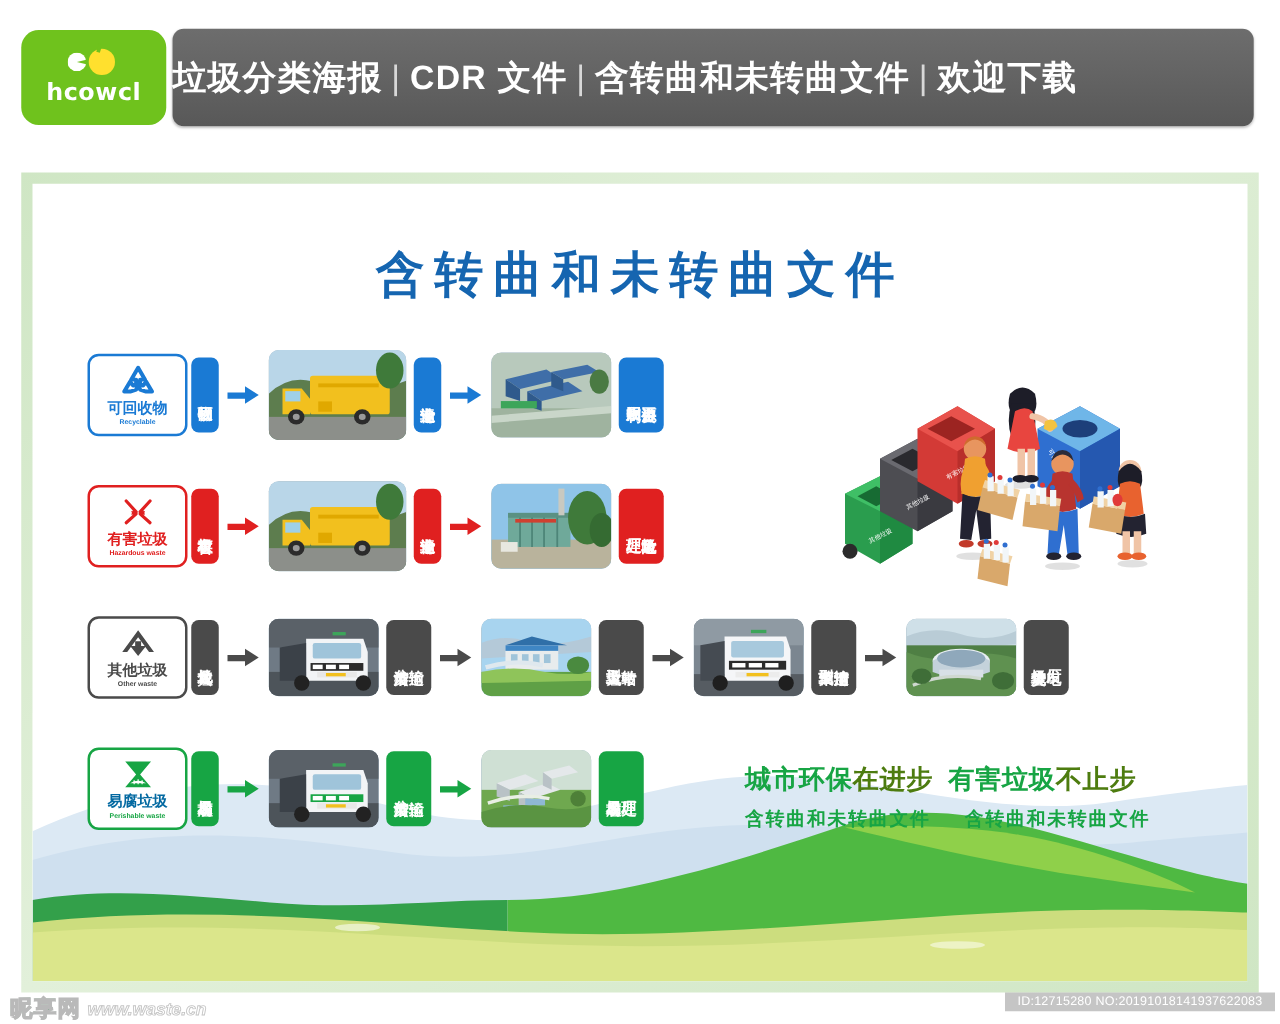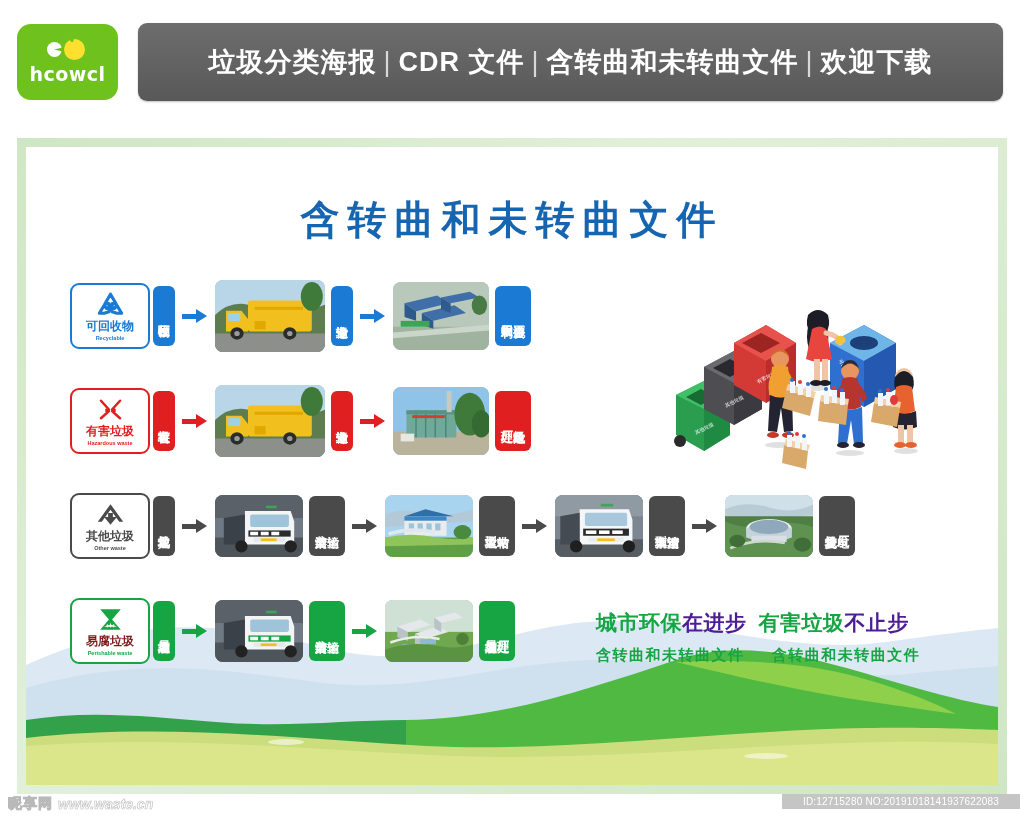--- a/index.html
+++ b/index.html
@@ -10,21 +10,21 @@
     position: relative;
     overflow: hidden;
   }
 
   
   .topbar {
     position: absolute; left: 0; top: 0; width: 1024px; height: 118px;
     background: #ffffff;
   }
   .logo {
-    position: absolute; left: 17px; top: 24px; width: 101px; height: 76px;
+    position: absolute; left: 17px; top: 24px; width: 116px; height: 76px;
     background: #6fc21d; border-radius: 14px;
     display: flex; flex-direction: column; align-items: center; justify-content: center;
   }
   .logo-dots { position: relative; width: 46px; height: 22px; }
   .logo-dot-a {
     position: absolute; left: 2px; top: 3px; width: 15px; height: 15px;
     background: #ffffff; border-radius: 50%;
     clip-path: polygon(0 0, 100% 0, 100% 38%, 50% 50%, 100% 62%, 100% 100%, 0 100%);
   }
   .logo-dot-b {
@@ -37,21 +37,21 @@
   }
   .logo-word {
     font-family: "DejaVu Sans", sans-serif;
     color: #ffffff; font-size: 19px; font-weight: bold;
     letter-spacing: 0.5px; margin-top: 2px;
   }
   .banner {
     position: absolute; left: 138px; top: 23px; width: 865px; height: 78px;
     background: linear-gradient(180deg,#6d6d6d 0%,#636363 50%,#585858 100%);
     border-radius: 9px;
-    display: flex; align-items: center; justify-content: center;
+    display: flex; align-items: center; 
     box-shadow: 0 1px 2px rgba(0,0,0,.25);
   }
   .banner-text {
     color: #ffffff; font-size: 27px; font-weight: bold; letter-spacing: 1px;
     white-space: nowrap;
   }
   .banner-text .sep { color: #d8d8d8; font-weight: normal; padding: 0 7px; }
 
   
   .poster-frame {
@@ -128,48 +128,48 @@
   .photo.w-sm { width: 88px; height: 62px; }
 
   
   .illus { position: absolute; right: 30px; top: 138px; width: 300px; height: 190px; }
   .illus svg { display: block; width: 100%; height: 100%; }
 
   
   .slogan { position: absolute; left: 570px; top: 462px; width: 380px; }
   .slogan-1 { font-size: 21px; font-weight: bold; white-space: nowrap; letter-spacing: 0.5px; }
   .slogan-1 .g { color: #17a544; }
-  .slogan-1 .r { color: #4c1d95; }
+  .slogan-1 .r { color: #4d7c0f; }
   .slogan-1 .gap { display: inline-block; width: 12px; }
   .slogan-2 {
     font-size: 15px; font-weight: bold; color: #17a544;
     margin-top: 9px; white-space: nowrap; letter-spacing: 1.5px;
   }
   .slogan-2 .gap { display: inline-block; width: 16px; }
 
   
   .footer {
     position: absolute; left: 0; bottom: 0; width: 1024px; height: 27px;
   }
   .wm {
     position: absolute; left: 8px; top: 3px;
     display: flex; align-items: center; gap: 5px;
   }
   .wm-cn {
-    font-size: 14px; font-weight: bold; color: #15803d;
+    font-size: 18px; font-weight: bold; color: #15803d;
     -webkit-text-stroke: 1px #b9b9b9; letter-spacing: 1px;
   }
   .wm-url {
     font-size: 14px; color: #ffffff; font-style: italic; font-weight: bold;
     -webkit-text-stroke: 0.7px #c4c4c4;
   }
   .idtag {
     position: absolute; right: 4px; top: 2px;
     background: rgba(150,150,150,.55); color: #ffffff;
-    font-size: 10px; padding: 2px 21px; letter-spacing: .2px;
+    font-size: 10px; padding: 2px 10px; letter-spacing: .2px;
   }
 </style>
 </head>
 <body>
 
 <div class="topbar">
   <div class="logo">
     <div class="logo-dots">
       <div class="logo-dot-a"></div>
         <div class="logo-dot-b"></div>
@@ -584,21 +584,21 @@
               <svg viewBox="0 0 40 34">
                 <path d="M7 4 L33 4 L22 17 L33 30 L7 30 L18 17 Z" fill="#17a544"></path>
                 <path d="M12 26 q8 -5 16 0 Z" fill="#ffffff"></path>
                 <g stroke="#ffffff" stroke-width="1.2">
                   <line x1="16" y1="27" x2="16" y2="23"></line>
                   <line x1="20" y1="27" x2="20" y2="22"></line>
                   <line x1="24" y1="27" x2="24" y2="23"></line>
                 </g>
               </svg>
             </div>
-            <div class="cat-cn" style="color: #7f1d1d;">易腐垃圾</div>
+            <div class="cat-cn" style="color: #0369a1;">易腐垃圾</div>
             <div class="cat-en" style="color: rgb(23, 165, 68);">Perishable waste</div>
           </div>
           <div class="chip chip-1" style="background: rgb(23, 165, 68);">
             <span class="col">易腐垃圾</span>
           </div>
           <div class="arrow" style="color: rgb(23, 165, 68);"></div>
           <div class="photo w-sm">
             <svg viewBox="0 0 100 70" preserveAspectRatio="none">
               <rect width="100" height="70" fill="#6f7a85"></rect>
               <rect x="0" y="0" width="100" height="26" fill="#5a6168"></rect>

